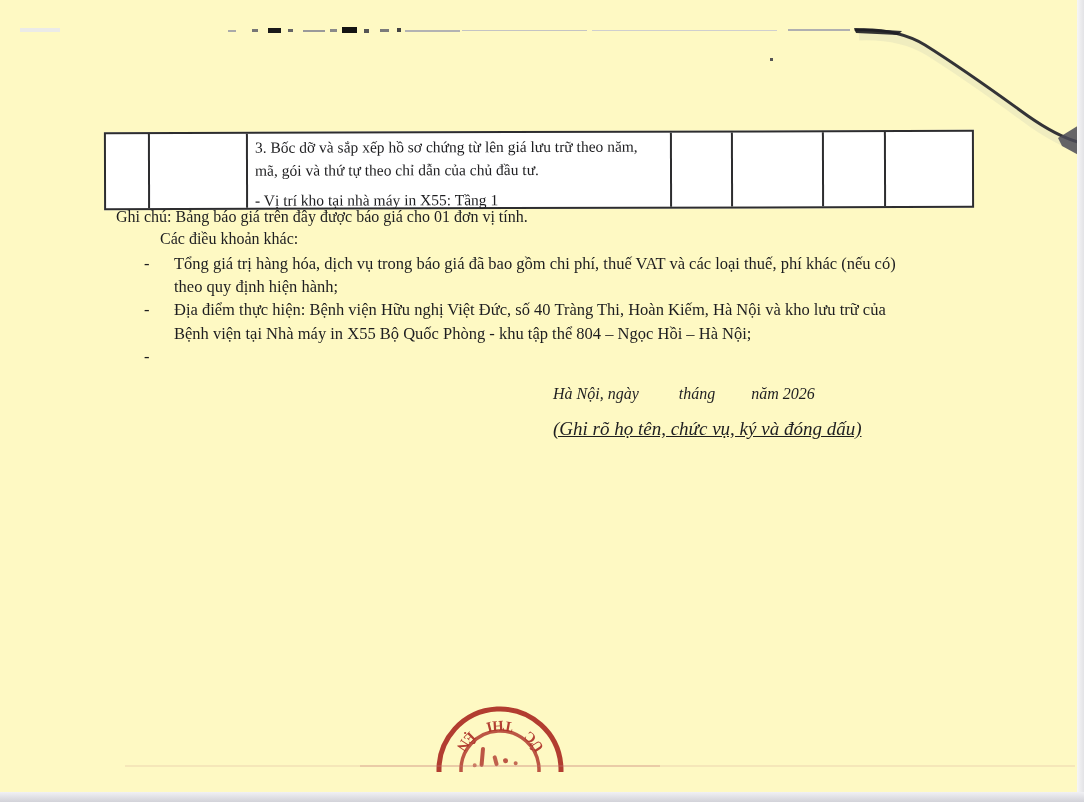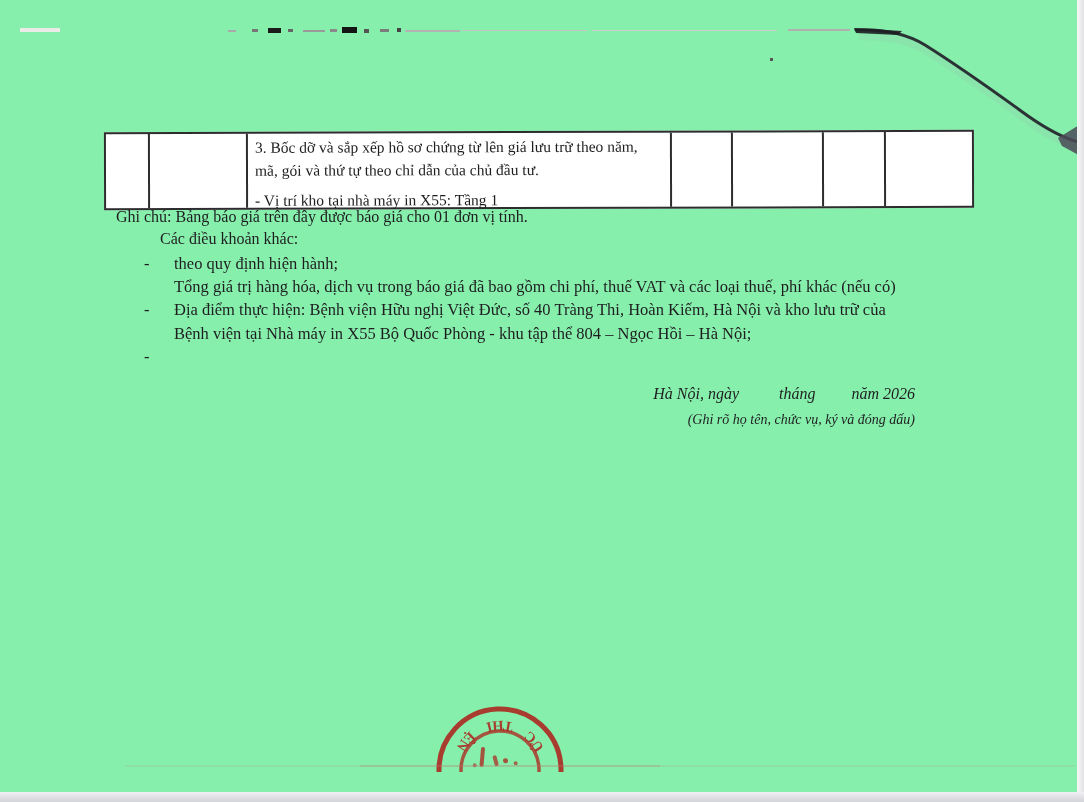--- a/index.html
+++ b/index.html
@@ -1,19 +1,19 @@
 <!DOCTYPE html>
 <html><head>
 <meta charset="utf-8">
 <style>
   html,body{margin:0;padding:0;}
   body{background:#ffffff;}
   .page{
     position:relative;width:1084px;height:802px;overflow:hidden;
-    background:#86efac;
+    background:#fef9c3;
     font-family:"Liberation Serif","DejaVu Serif",serif;
     color:#1e1e20;
   }
   
   .artifact{position:absolute;pointer-events:none;}
   .edge-right{left:1077px;top:0;width:7px;height:802px;background:linear-gradient(90deg,#f6f6f7,#e3e3e6);}
   .bottom-strip{left:0;top:792px;width:1084px;height:10px;background:linear-gradient(180deg,#f1f1f4 0%,#dedee3 60%,#d2d2d9 100%);}
   .fold-line{left:125px;top:765px;width:950px;height:2px;background:rgba(190,130,130,.14);}
   .fold-line-strong{left:360px;top:765px;width:300px;height:2px;background:rgba(195,110,105,.22);}
   .dash{position:absolute;background:#888;}
@@ -31,24 +31,24 @@
   .c3 .p2{margin-top:7px;}
   
   .note-line{position:absolute;left:116px;font-size:16px;white-space:nowrap;}
   .ghi-chu{top:208px;}
   .terms-head{top:230px;margin-left:44px;}
   .terms{position:absolute;left:144px;top:252px;}
   .term{display:flex;align-items:flex-start;}
   .term .dashcol{width:30px;font-size:16.5px;line-height:23.2px;}
   .term .tlines{font-size:16.5px;line-height:23.2px;white-space:nowrap;}
   
-  .sig{position:absolute;left:553px;top:385px;width:362px;text-align:right;}
+  .sig{position:absolute;left:553px;top:385px;width:362px;text-align:left;}
   .sig .date{font-style:italic;font-size:16px;white-space:pre;}
   .sig .title{font-weight:bold;font-size:17.5px;margin-top:9px;}
-  .sig .subtitle{font-style:italic;font-size:14px;margin-top:9px;}
+  .sig .subtitle{font-style:italic;font-size:19px;margin-top:15px;text-decoration:underline;}
   
   .stamp{position:absolute;left:428px;top:694px;width:150px;height:78px;}
   svg{display:block;}
   .overlay{position:absolute;left:0;top:0;}
 </style>
 </head>
 <body>
 
 <div class="page">
 
@@ -90,22 +90,22 @@
     <div class="cell c7"></div>
   </div>
 
   <div class="note-line ghi-chu">Ghi chú: Bảng báo giá trên đây được báo giá cho 01 đơn vị tính.</div>
   <div class="note-line terms-head">Các điều khoản khác:</div>
 
   <div class="terms">
     <div class="term">
       <div class="dashcol">-</div>
       <div class="tlines">
+        <div>Tổng giá trị hàng hóa, dịch vụ trong báo giá đã bao gồm chi phí, thuế VAT và các loại thuế, phí khác (nếu có)</div>
         <div>theo quy định hiện hành;</div>
-        <div>Tổng giá trị hàng hóa, dịch vụ trong báo giá đã bao gồm chi phí, thuế VAT và các loại thuế, phí khác (nếu có)</div>
       </div>
     </div>
     <div class="term">
       <div class="dashcol">-</div>
       <div class="tlines">
         <div>Địa điểm thực hiện: Bệnh viện Hữu nghị Việt Đức, số 40 Tràng Thi, Hoàn Kiếm, Hà Nội và kho lưu trữ của</div>
         <div>Bệnh viện tại Nhà máy in X55 Bộ Quốc Phòng - khu tập thể 804 – Ngọc Hồi – Hà Nội;</div>
       </div>
     </div>
     <div class="term">

